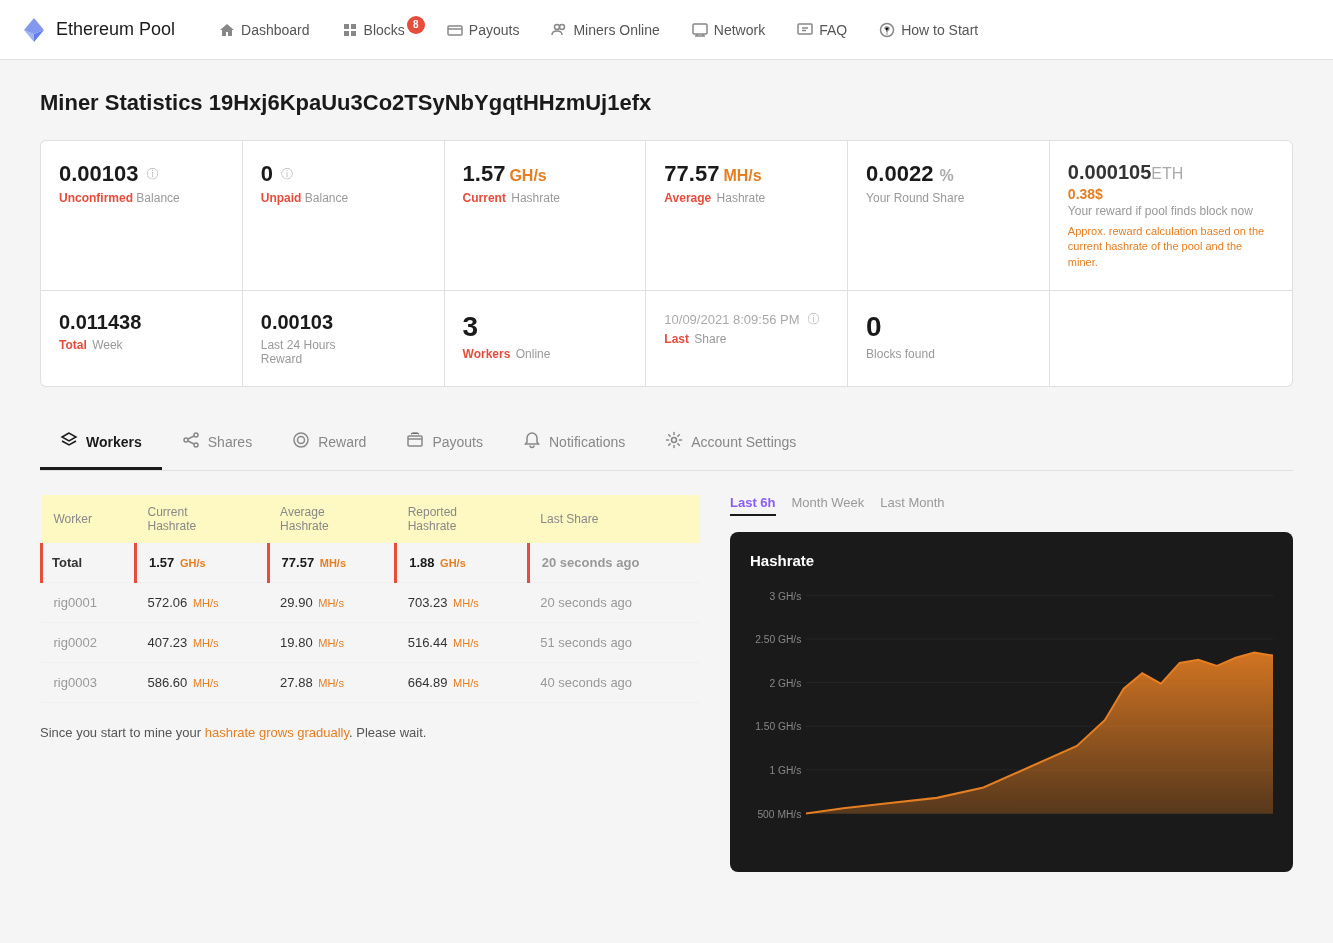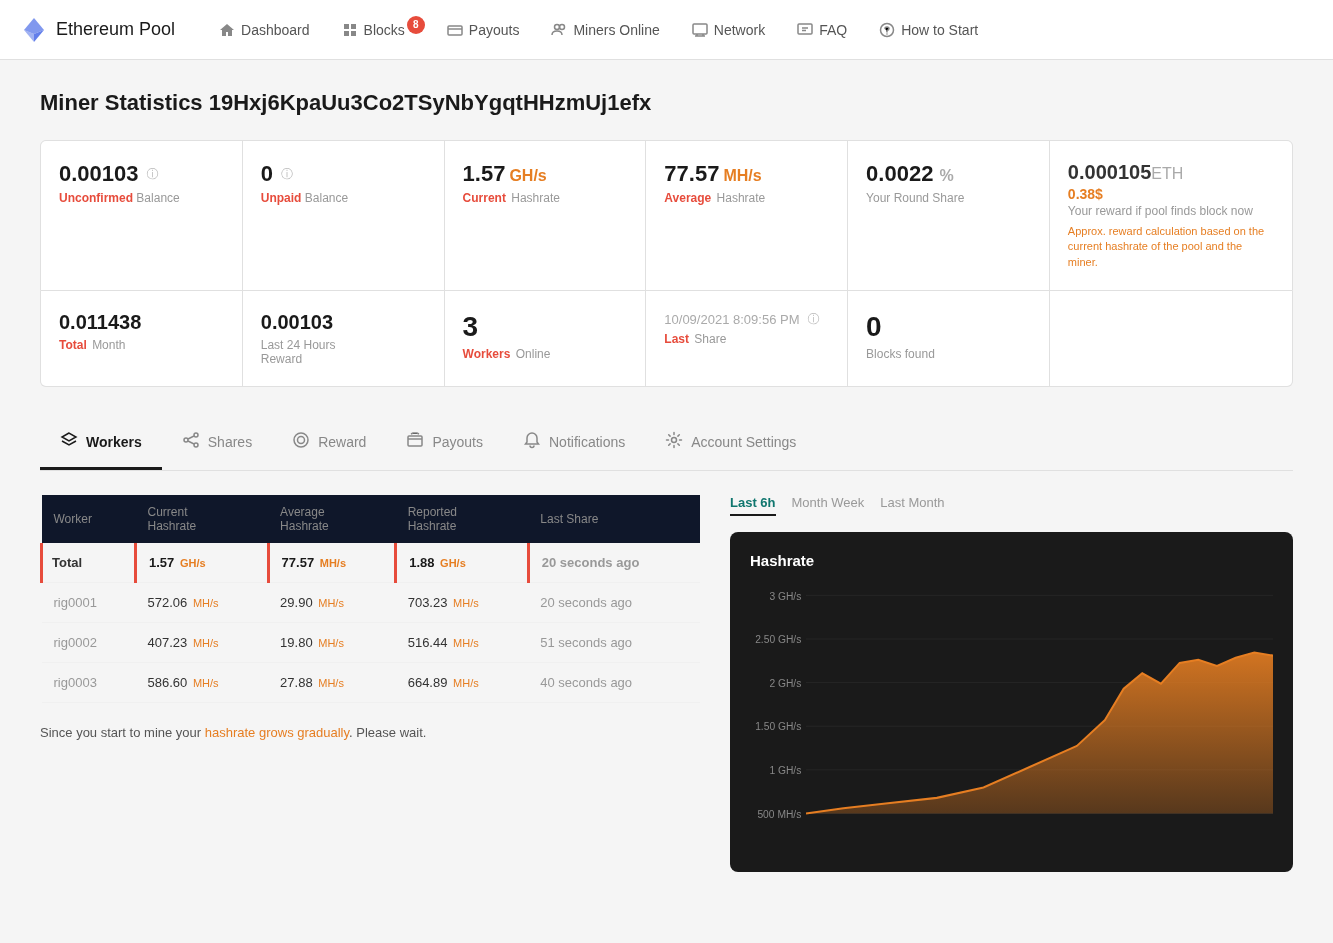--- a/index.html
+++ b/index.html
@@ -35,34 +35,34 @@
     .tabs { display: flex; align-items: center; gap: 0; border-bottom: 1px solid #e0e0e0; margin-bottom: 24px; }
     .tab { display: flex; align-items: center; gap: 8px; padding: 14px 20px; cursor: pointer; color: #888; font-size: 14px; border-bottom: 3px solid transparent; position: relative; }
     .tab.active { color: #1a1a1a; font-weight: 600; border-bottom: 3px solid #1a1a1a; }
     .tab-icon { font-size: 16px; }
 
     
     .content-grid { display: grid; grid-template-columns: 660px 1fr; gap: 30px; }
 
     
     .workers-table { width: 100%; border-collapse: collapse; }
-    .workers-table th { background: #0f172a; padding: 10px 12px; text-align: left; font-size: 12px; color: #888; font-weight: 500; }
+    .workers-table th { background: #fef9c3; padding: 10px 12px; text-align: left; font-size: 12px; color: #888; font-weight: 500; }
     .workers-table td { padding: 12px 12px; border-bottom: 1px solid #f0f0f0; font-size: 13px; }
     .workers-table .total-row td { font-weight: 700; border-left: 3px solid #e74c3c; }
     .workers-table .total-row td:first-child { padding-left: 9px; }
     .val-orange { color: #e67e22; font-size: 11px; margin-left: 2px; }
     .val-main { font-weight: 600; color: #1a1a1a; }
     .val-gray { color: #999; font-size: 12px; }
     .time-gray { color: #999; font-size: 12px; }
 
     
     .chart-panel { }
     .time-tabs { display: flex; gap: 16px; margin-bottom: 16px; }
     .time-tab { font-size: 13px; color: #999; cursor: pointer; padding-bottom: 4px; border-bottom: 2px solid transparent; }
-    .time-tab.active { color: #0f766e; font-weight: 600; border-bottom: 2px solid #1a1a1a; }
+    .time-tab.active { color: #8b5cf6; font-weight: 600; border-bottom: 2px solid #1a1a1a; }
     .chart-container { background: #1a1a1a; border-radius: 8px; padding: 20px; height: 340px; position: relative; }
     .chart-title { color: #fff; font-size: 15px; font-weight: 600; margin-bottom: 16px; }
     .chart-area { position: relative; height: 270px; }
     .chart-svg { width: 100%; height: 100%; }
     .y-label { fill: #888; font-size: 11px; }
     .grid-line { stroke: #333; stroke-width: 0.5; }
 
     
     .note-text { font-size: 13px; color: #555; margin-top: 20px; line-height: 1.6; }
     .note-text a { color: #e67e22; text-decoration: none; }
@@ -211,21 +211,21 @@
   </div>
 
   <div class="stats-bottom-grid">
 
     <div class="stat-card">
       <div class="stat-value" style="font-size:20px;font-weight:700;align-items:flex-end;">
         <span>0.011438</span>
       </div>
       <div class="stat-label">
         <span class="label-highlight">Total</span>
-        <span class="label-normal" style="margin-left:2px;">Month</span>
+        <span class="label-normal" style="margin-left:2px;">Week</span>
       </div>
     </div>
 
     <div class="stat-card">
       <div class="stat-value" style="font-size:20px;font-weight:700;">
         <span>0.00103</span>
       </div>
       <div class="stat-label">
         <span class="label-normal">Last 24 Hours</span>
         <br>

